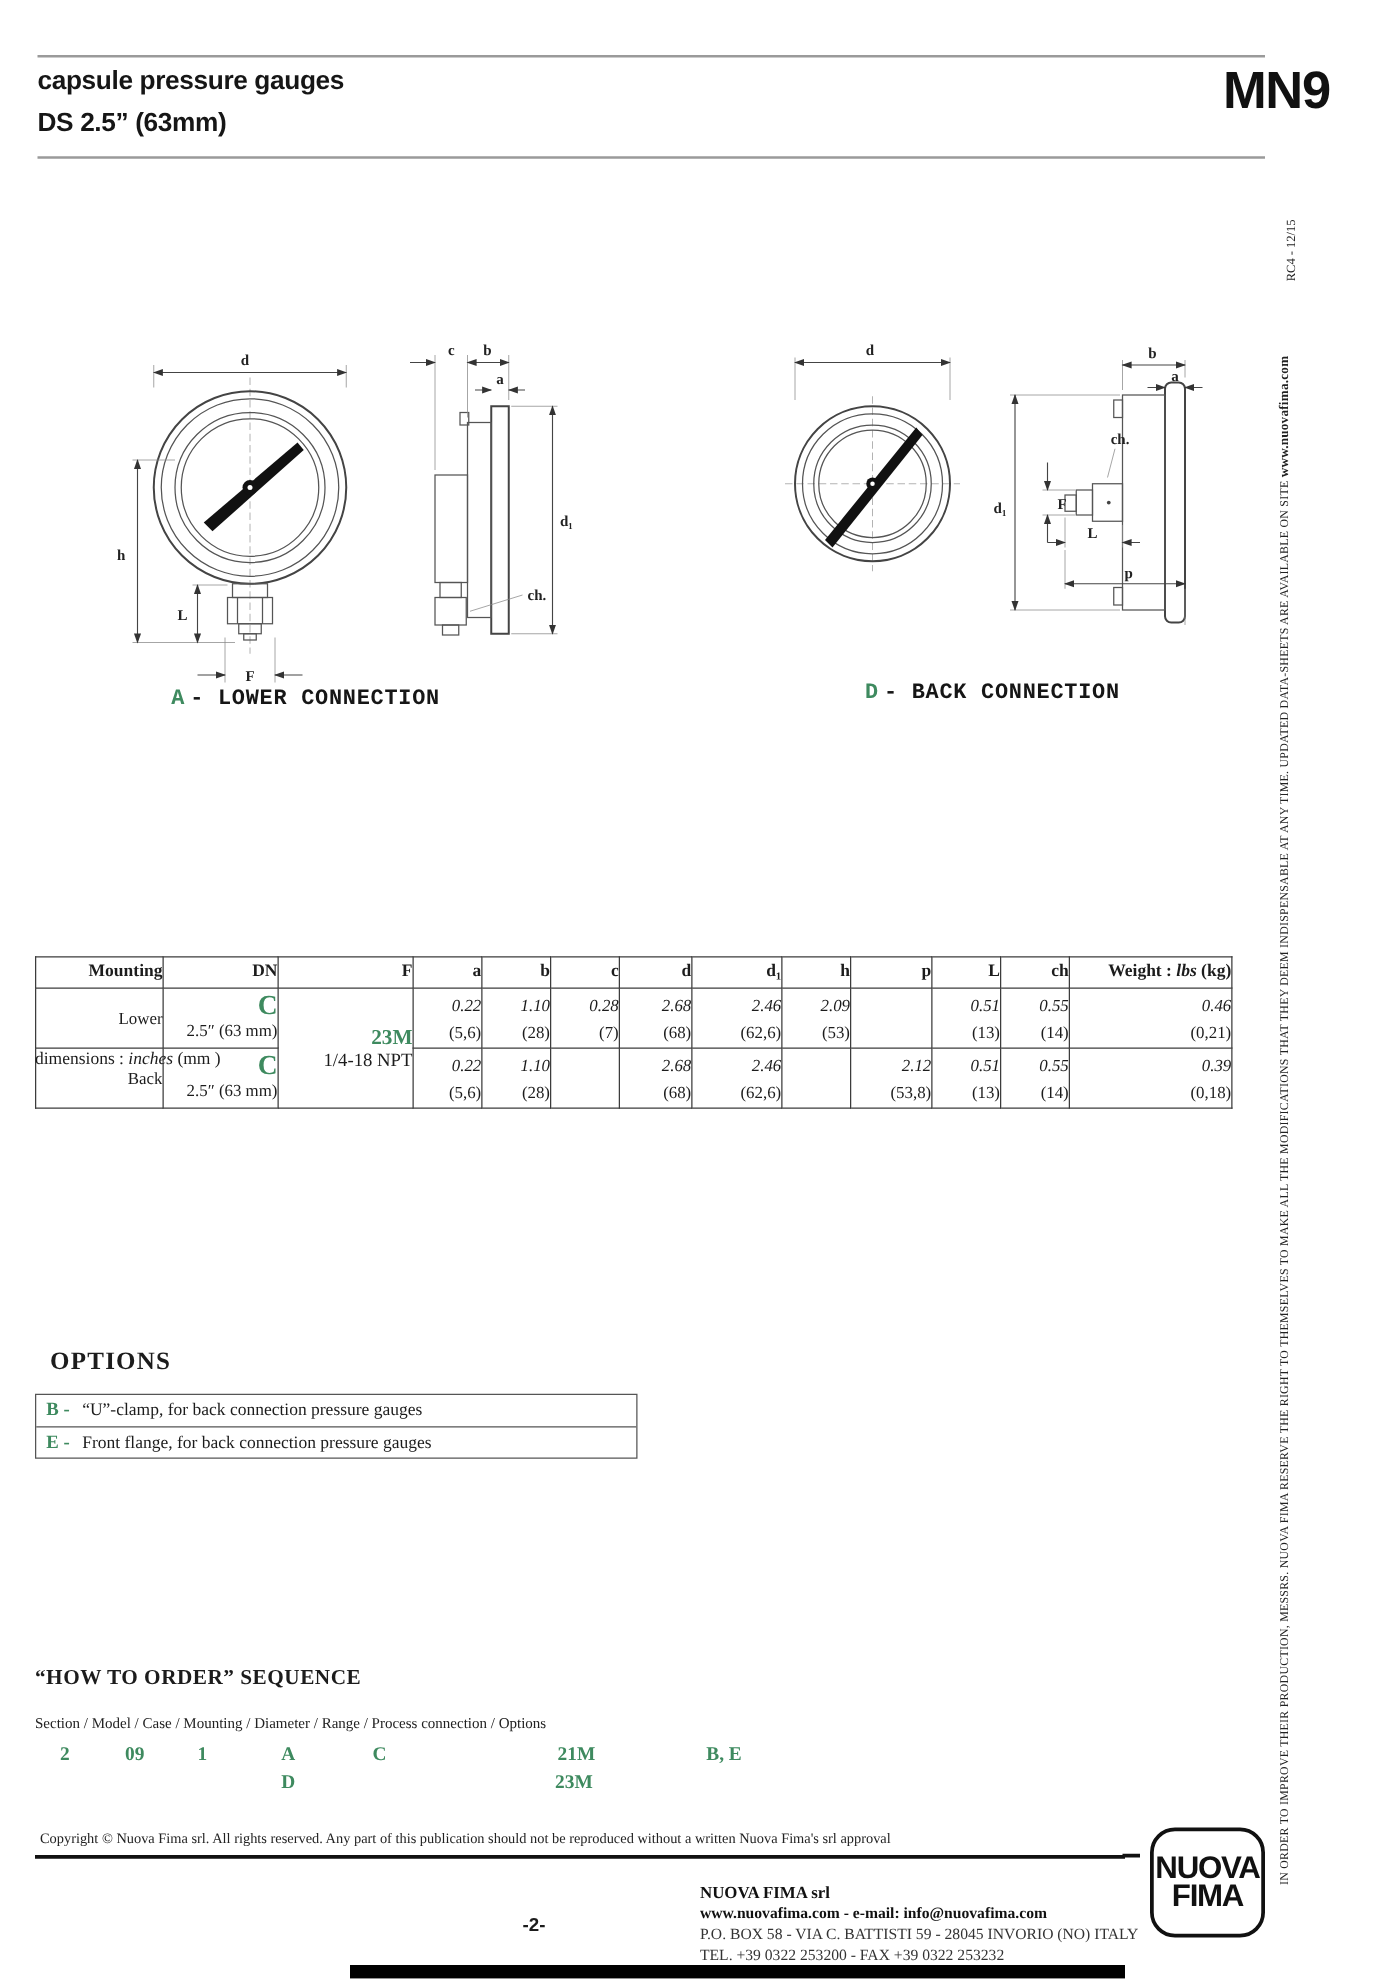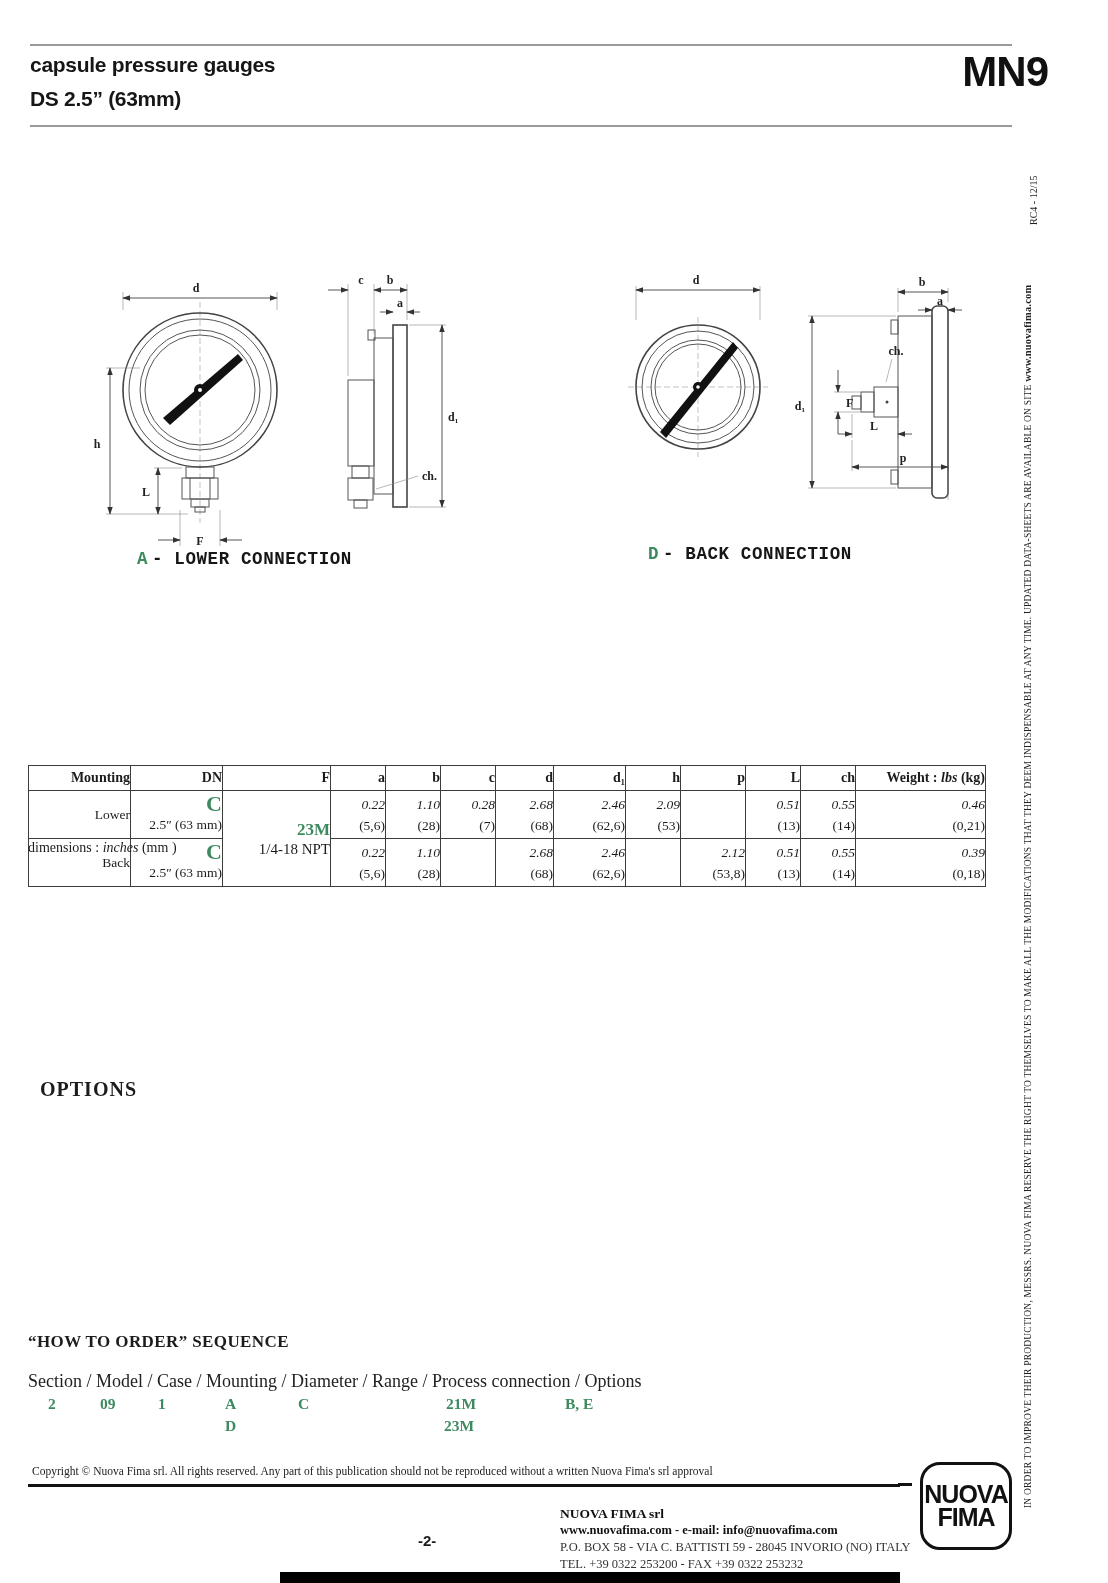--- a/index.html
+++ b/index.html
@@ -4,21 +4,21 @@
 <style>
   * { margin:0; padding:0; box-sizing:border-box; }
   body { background:#fff; }
   .page { position:relative; width:1108px; height:1583px; background:#fff; overflow:hidden;
           font-family:"Liberation Serif", serif; color:#1c1c1c;border-radius:26px; }
 
   
   .rule { position:absolute; left:30px; width:982px; height:2px; background:#9a9a9a; }
   .h-title { position:absolute; left:30px; font-family:"Liberation Sans", sans-serif;
              font-weight:bold; font-size:21px; letter-spacing:-0.3px; color:#161616; }
-  .doc-code { position:absolute; right:60px; top:48px; font-family:"Liberation Sans", sans-serif;
+  .doc-code { position:absolute; right:44px; top:48px; font-family:"Liberation Sans", sans-serif;
               font-weight:bold; font-size:42px; letter-spacing:-1px; color:#111; }
 
   
   .vtext { position:absolute; writing-mode:vertical-rl; transform:rotate(180deg);
            font-family:"Liberation Serif", serif; color:#222; white-space:nowrap; }
   .doc-ref { left:1028px; top:155px; height:70px; font-size:10px; }
   .side-note { left:1022px; top:308px; height:1200px; font-size:9.5px; letter-spacing:0.2px; }
   .side-note b { font-size:10.5px; }
 
   
@@ -51,21 +51,21 @@
 
   
   .opt-heading { position:absolute; left:40px; top:1078px; font-size:20px; font-weight:bold; letter-spacing:1px; }
   .opt-box { position:absolute; left:28px; top:1115px; width:482px; border:1px solid #555; }
   .opt-row { height:25px; line-height:25px; font-size:14px; padding-left:8px; }
   .opt-row + .opt-row { border-top:1px solid #555; }
   .opt-code { font-weight:bold; font-size:15px; margin-right:10px; }
 
   
   .ord-heading { position:absolute; left:28px; top:1332px; font-size:17px; font-weight:bold; letter-spacing:0.4px; }
-  .ord-fields { position:absolute; left:28px; top:1371px; font-size:18px; color:#222; }
+  .ord-fields { position:absolute; left:28px; top:1371px; font-size:12px; color:#222; }
   .ord-val { position:absolute; color:#3e8a5f; font-weight:bold; font-size:15.5px; }
 
   
   .copyright { position:absolute; left:32px; top:1465px; font-size:11.5px; color:#222; }
   .thick-line { position:absolute; left:28px; top:1484px; width:872px; height:3px; background:#111; }
   .f-block { position:absolute; top:1505px; font-family:"Liberation Sans", sans-serif; line-height:17px; }
   .f-usa { left:30px; } .f-srl { left:560px;font-family:Liberation Serif, serif; }
   .f-name { font-weight:bold; font-size:13.5px; color:#111; }
   .f-web { font-weight:bold; font-size:12.5px; color:#111; }
   .f-line { font-size:12.5px; color:#333; }
@@ -232,21 +232,21 @@
       <line class="dim" x1="238" y1="172" x2="252" y2="172" marker-end="url(#ar2)"></line>
       <line class="dim" x1="298" y1="172" x2="312" y2="172" marker-start="url(#ar2)"></line>
       <text class="dlabel" x="274" y="168" text-anchor="middle">L</text>
 
       <line class="ext" x1="252" y1="178" x2="252" y2="209"></line>
       <line class="ext" x1="348" y1="238" x2="348" y2="209"></line>
       <line class="dim" x1="252" y1="205" x2="348" y2="205" marker-start="url(#ar2)" marker-end="url(#ar2)"></line>
       <text class="dlabel" x="303" y="200" text-anchor="middle">p</text>
     </g>
   </svg>
-  <div class="caption" style="left:648px; top:544px">
+  <div class="caption" style="left:692px; top:544px">
     <span class="green">D</span><span>- BACK CONNECTION</span>
   </div>
 
   <table class="dim-table">
     <colgroup>
       <col style="width:102px">
         <col style="width:92px">
         <col style="width:108px">
       <col style="width:55px">
         <col style="width:55px">
@@ -373,20 +373,28 @@
             <div class="l2">(0,18)</div>
           </td>
     </tr>
   </tbody>
     </table>
   <div class="note">
     <span>dimensions : </span><i>inches</i><span> (mm )</span>
   </div>
 
   <div class="opt-heading">OPTIONS</div>
+  <div class="opt-box">
+    <div class="opt-row">
+      <span class="opt-code green">B -</span><span>“U”-clamp, for back connection pressure gauges</span>
+    </div>
+    <div class="opt-row">
+      <span class="opt-code green">E -</span><span>Front flange,  for back connection pressure gauges</span>
+    </div>
+  </div>
 
   <div class="ord-heading">“HOW TO ORDER” SEQUENCE</div>
   <div class="ord-fields">Section / Model / Case / Mounting / Diameter / Range / Process connection / Options</div>
   <span class="ord-val" style="left:48px;  top:1395px">2</span>
   <span class="ord-val" style="left:100px; top:1395px">09</span>
   <span class="ord-val" style="left:158px; top:1395px">1</span>
   <span class="ord-val" style="left:225px; top:1395px">A</span>
   <span class="ord-val" style="left:298px; top:1395px">C</span>
   <span class="ord-val" style="left:446px; top:1395px">21M</span>
   <span class="ord-val" style="left:565px; top:1395px">B, E</span>

